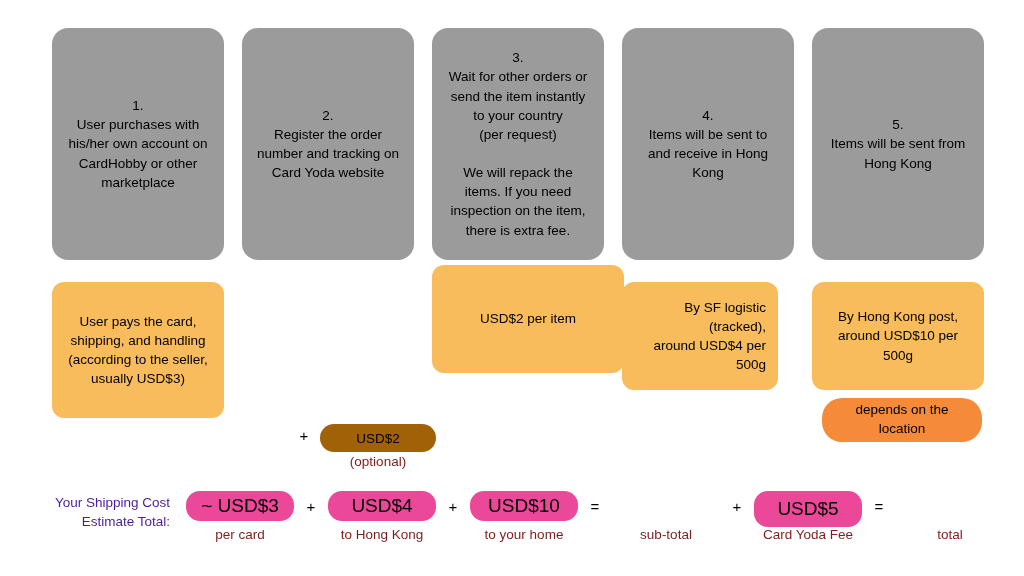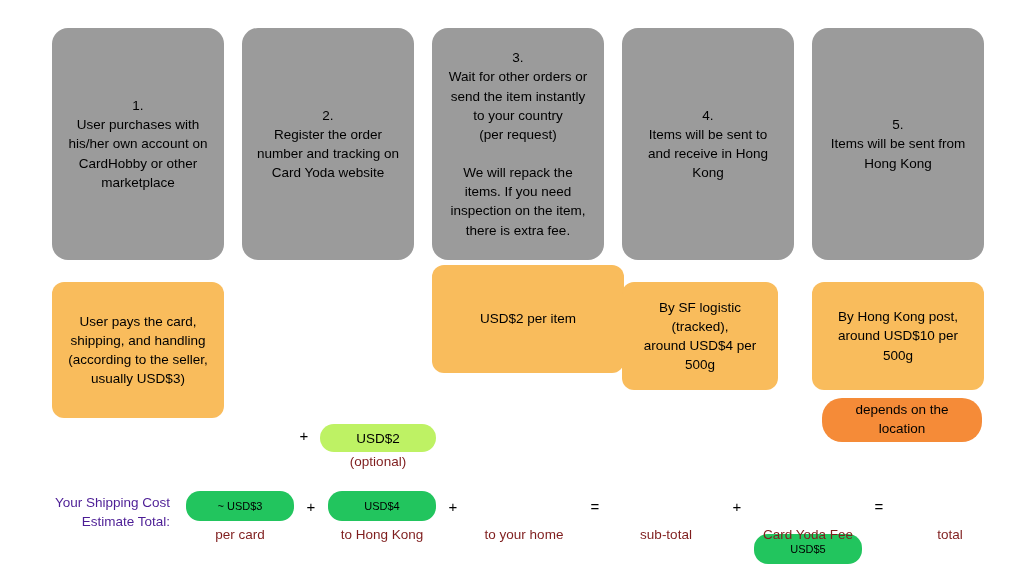--- a/index.html
+++ b/index.html
@@ -87,47 +87,47 @@
     position: absolute;
     font-size: 13.5px;
     line-height: 1.4;
     text-align: right;
     color: #4c1d95;
     white-space: pre-line;
   }
 
   .pill {
     position: absolute;
-    background: #22c55e;
+    background: #ec4899;
     border-radius: 14px;
     display: flex;
     align-items: center;
     justify-content: center;
-    font-size: 11px;
+    font-size: 19px;
     color: #000000;
     box-sizing: border-box;
   }
 
   .caption {
     position: absolute;
     font-size: 13.5px;
     text-align: center;
     color: #7f1d1d;
   }
 
   .operator {
     position: absolute;
     font-size: 15px;
     color: #000000;
     text-align: center;
   }
 
   .optional-pill {
     position: absolute;
-    background: #bef264;
+    background: #a16207;
     border-radius: 14px;
     display: flex;
     align-items: center;
     justify-content: center;
     font-size: 13.5px;
     color: #000000;
   }
 </style>
 </head>
 <body>
@@ -179,21 +179,21 @@
     <div class="cost-inner">User pays the card,
 shipping, and handling
 (according to the seller,
 usually USD$3)</div>
   </div>
 
   <div class="cost-box" style="left:432px; top:265px; width:192px; height:108px;">
     <div class="cost-inner">USD$2 per item</div>
   </div>
 
-  <div class="cost-box" style="left:622px; top:282px; width:156px; height:108px;">
+  <div class="cost-box" style="left:622px; top:282px; width:156px; height:108px;text-align:right;">
     <div class="cost-inner">By SF logistic (tracked),
 around USD$4 per
 500g</div>
   </div>
 
   <div class="cost-box" style="left:812px; top:282px; width:172px; height:108px;">
     <div class="cost-inner">By Hong Kong post,
 around USD$10 per
 500g</div>
   </div>
@@ -215,28 +215,29 @@
   <div class="pill" style="left:186px; top:491px; width:108px; height:30px;">~ USD$3</div>
   <div class="caption" style="left:186px; top:527px; width:108px;">per card</div>
 
   <div class="operator" style="left:304px; top:498px; width:14px;">+</div>
 
   <div class="pill" style="left:328px; top:491px; width:108px; height:30px;">USD$4</div>
   <div class="caption" style="left:320px; top:527px; width:124px;">to Hong Kong</div>
 
   <div class="operator" style="left:446px; top:498px; width:14px;">+</div>
 
+  <div class="pill" style="left:470px; top:491px; width:108px; height:30px;">USD$10</div>
   <div class="caption" style="left:462px; top:527px; width:124px;">to your home</div>
 
   <div class="operator" style="left:588px; top:498px; width:14px;">=</div>
 
   <div class="caption" style="left:608px; top:527px; width:116px;">sub-total</div>
 
   <div class="operator" style="left:730px; top:498px; width:14px;">+</div>
 
-  <div class="pill" style="left:754px; top:491px; width:108px; height:30px;margin-top:43px;">USD$5</div>
+  <div class="pill" style="left:754px; top:491px; width:108px; height:36px;">USD$5</div>
   <div class="caption" style="left:746px; top:527px; width:124px;">Card Yoda Fee</div>
 
   <div class="operator" style="left:872px; top:498px; width:14px;">=</div>
 
   <div class="caption" style="left:896px; top:527px; width:108px;">total</div>
 
 </div>
 
 </body></html>

